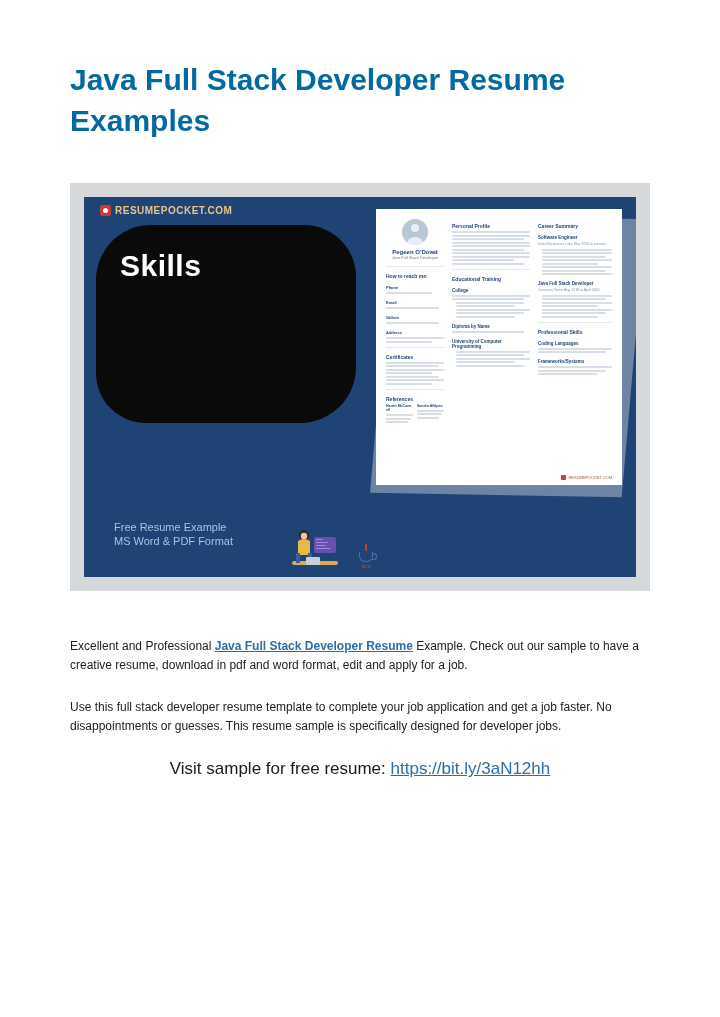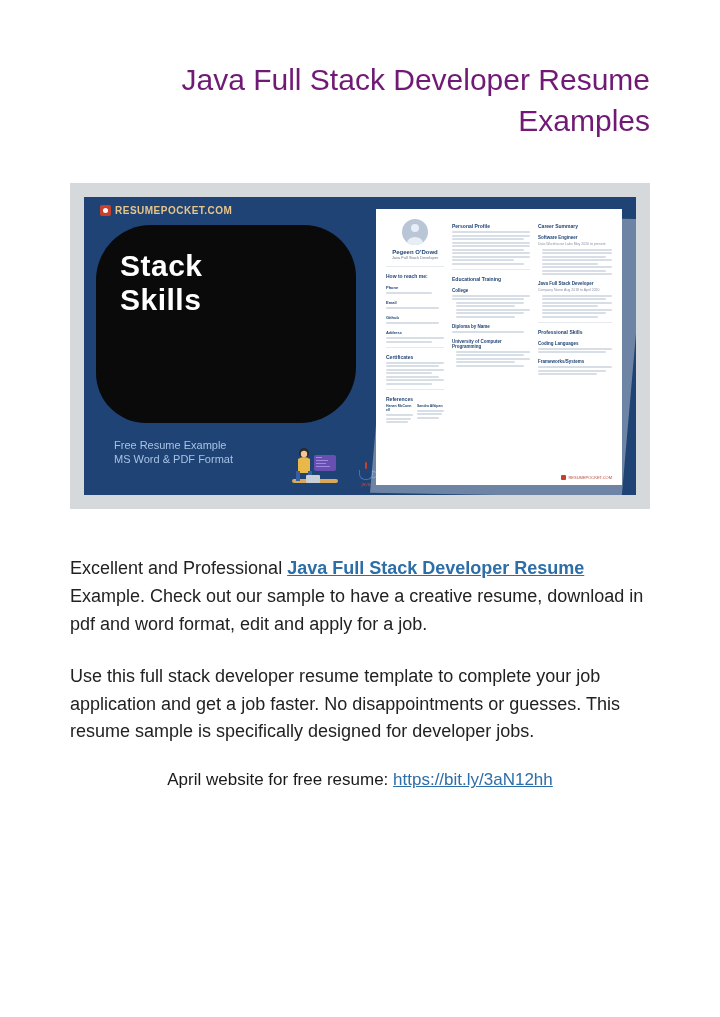--- a/index.html
+++ b/index.html
@@ -6,36 +6,36 @@
   body {
     width: 720px;
     height: 1017px;
     background: #ffffff;
     font-family: Arial, Helvetica, sans-serif;
     padding: 60px 70px 0 70px;
     color: #1a1a1a;
   }
   h1.page-title {
     font-size: 30px;
-    font-weight: 400;
-    text-align: right;
+    font-weight: 700;
+    text-align: left;
     line-height: 1.35;
     margin-bottom: 42px;
-    color: #701a75;
+    color: #0369a1;
   }
   .hero {
     width: 100%;
     background: #d6d9dc;
     padding: 14px 14px 14px 14px;
     position: relative;
     margin-bottom: 46px;
   }
   .hero-inner {
     width: 100%;
-    height: 298px;
+    height: 380px;
     background: #1f4374;
     position: relative;
     overflow: hidden;
   }
   .brand {
     position: absolute;
     top: 8px;
     left: 16px;
     display: flex;
     align-items: center;
@@ -221,21 +221,21 @@
     bottom:5px; right:10px;
     font-size:4px;
     color:#b84a3a;
     display:flex; align-items:center; gap:2px;
   }
   .footer-brand .dot{
     width:5px;height:5px;background:#c7402e;border-radius:1px;
   }
   
   p.body {
-    font-size: 18px;
+    font-size: 12px;
     line-height: 1.55;
     color: #222;
     margin-bottom: 24px;
   }
   a.link1 {
     color: #2d6ea8;
     font-weight: 700;
     text-decoration: underline;
   }
   .cta {
@@ -255,21 +255,20 @@
 <div class="hero">
   <div class="hero-inner">
 
     <div class="brand">
       <div class="brand-icon"></div>
       <span class="brand-text">RESUMEPOCKET.COM</span>
     </div>
 
     <div class="blob">
       <div class="blob-text">
-        <div>Stack</div>
         <div>Skills</div>
       </div>
     </div>
 
     <div class="sub1">Free Resume Example</div>
     <div class="sub2">MS Word &amp; PDF Format</div>
 
     <div class="illus">
       <svg viewBox="0 0 62 52" width="62" height="52">
         <rect x="28" y="18" width="22" height="16" rx="2" fill="#6a4fb3"></rect>
@@ -419,14 +418,14 @@
   </div>
 </div>
 
 <p class="body">
   <span>Excellent and Professional </span><a href="#" class="link1">Java Full Stack Developer Resume</a><span> Example. Check out our sample to have a creative resume, download in pdf and word format, edit and apply for a job.</span>
 </p>
 
 <p class="body">Use this full stack developer resume template to complete your job application and get a job faster. No disappointments or guesses. This resume sample is specifically designed for developer jobs.</p>
 
 <p class="cta">
-  <span>April website for free resume: </span><a href="#">https://bit.ly/3aN12hh</a>
+  <span>Visit sample for free resume: </span><a href="#">https://bit.ly/3aN12hh</a>
 </p>
 
 </body></html>

